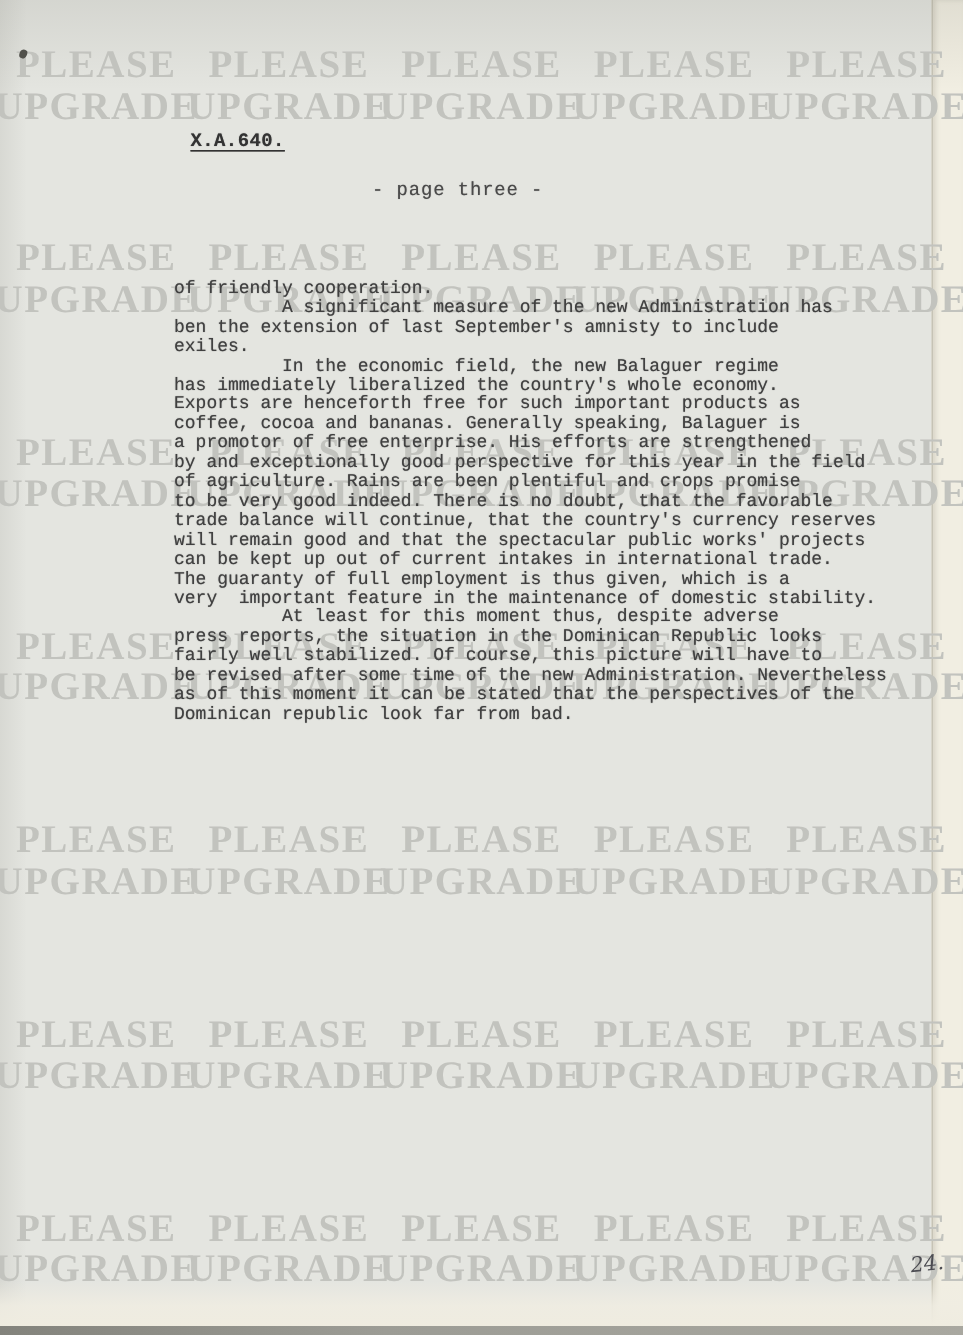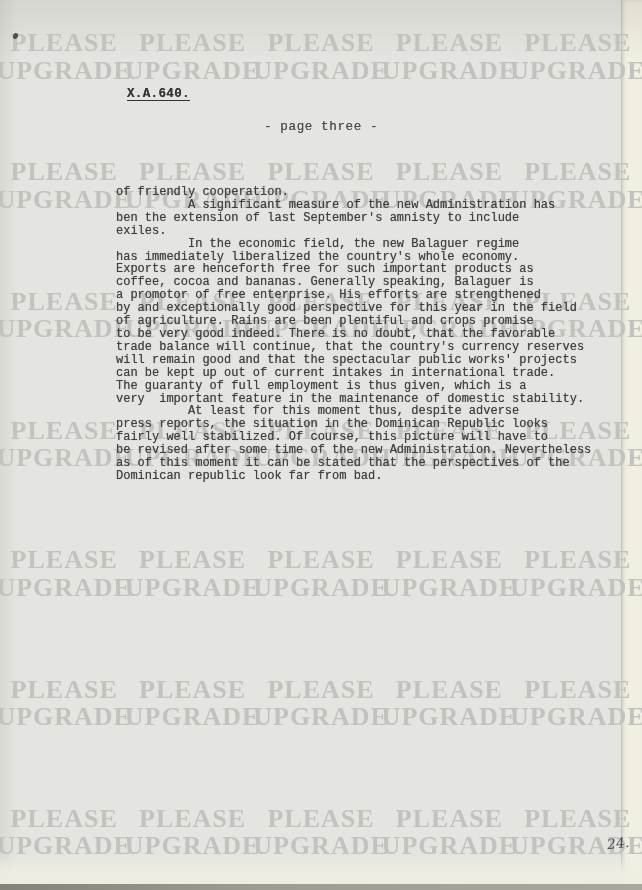--- a/index.html
+++ b/index.html
@@ -64,21 +64,21 @@
   .doc-ref {
     position: absolute; left: 127px; top: 87px;
     font-size: 12.6px; font-weight: 700; letter-spacing: 0.3px;
     color: #333333;
     text-decoration: underline;
     text-underline-offset: 3px;
     text-decoration-thickness: 1.4px;
     text-shadow: 0 0 0.6px rgba(50,50,50,0.7);
   }
   .page-heading {
-    position: absolute; left: 264px; top: 120px;
+    position: absolute; left: 248px; top: 120px;
     font-size: 12.6px; letter-spacing: 0.6px;
     color: #4a4a4a;
     text-shadow: 0 0 0.6px rgba(60,60,60,0.6);
   }
   .body-text {
     position: absolute; left: 116px; top: 186px;
     font-size: 12px; line-height: 12.9px;
     white-space: pre;
     color: #404040;
     text-shadow: 0 0 0.7px rgba(62,62,62,0.65);

